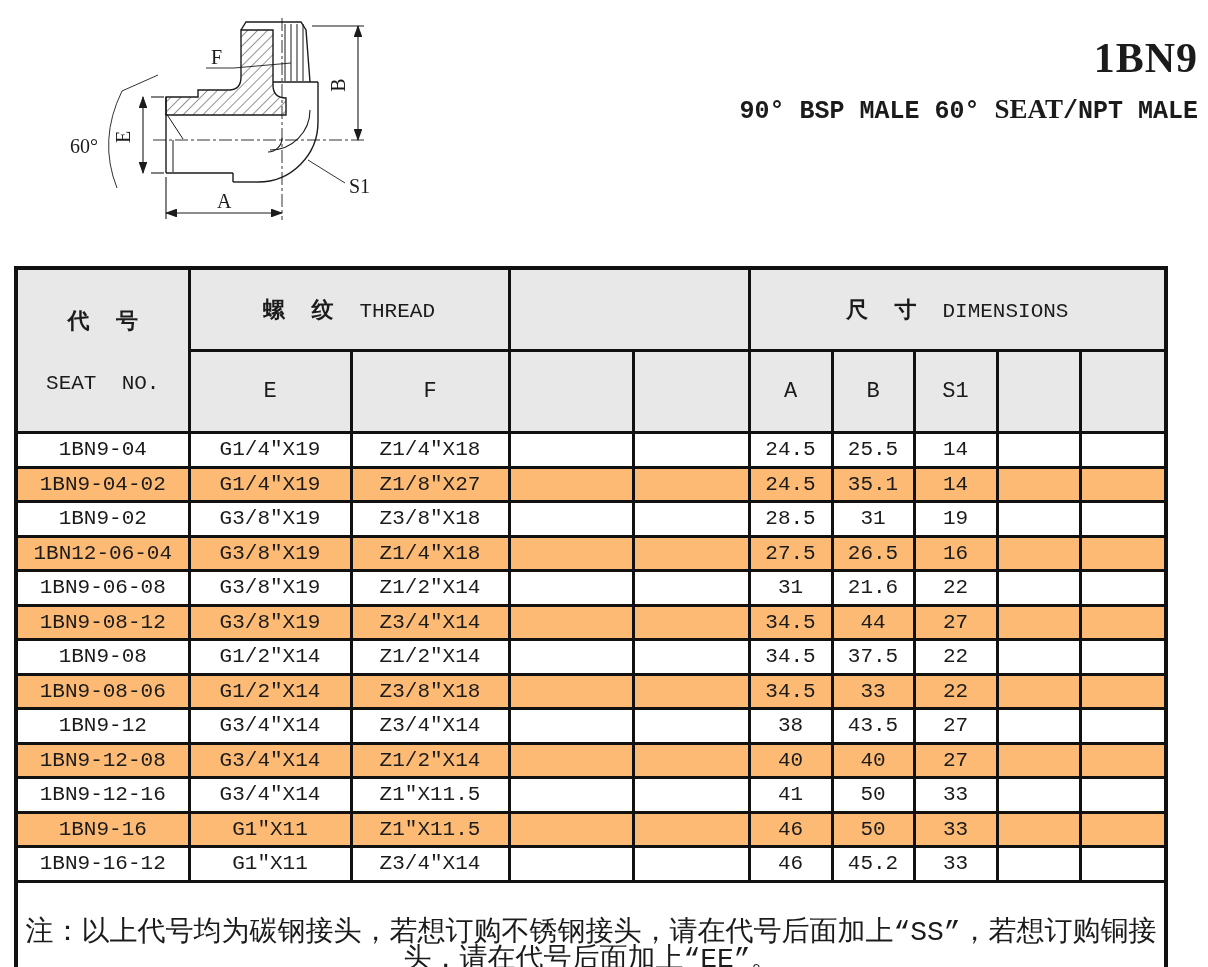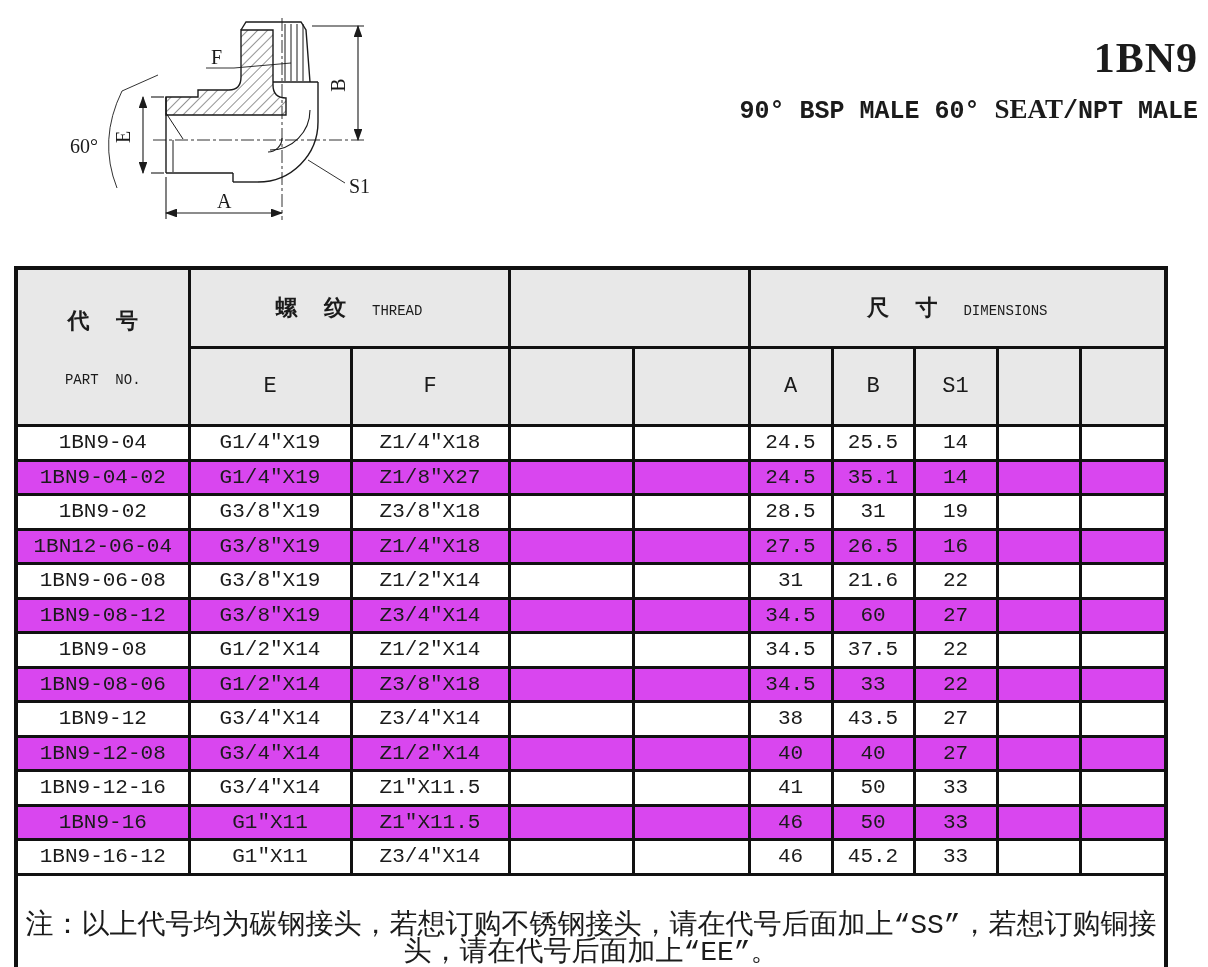--- a/index.html
+++ b/index.html
@@ -21,26 +21,26 @@
   #drawing text{font-family:"Liberation Serif","DejaVu Serif",serif;fill:#1b1b1b;}
   
   #spec-table{position:absolute;left:14px;top:266px;border-collapse:collapse;
               table-layout:fixed;width:1153px;border:4px solid #111;}
   #spec-table th,#spec-table td{
     border:3px solid #111;text-align:center;vertical-align:middle;
     font-weight:normal;padding:0;overflow:hidden;white-space:pre;
   }
   #spec-table thead th{background:#e8e8e8;}
   .hdr-cn{font-size:22px;font-family:Liberation Mono, monospace;font-weight:bold;}
-  .hdr-en{font-size:14px;}
+  .hdr-en{font-size:21px;}
   .gap{margin-left:26px;}
   #spec-table thead tr.r1 th{height:33px;}
   #spec-table thead tr.r2 th{height:33px;font-size:22px;}
   #spec-table tbody td{height:31.5px;font-size:21px;}
-  #spec-table tbody tr.shade td{background:#d946ef;}
+  #spec-table tbody tr.shade td{background:#fdba74;}
   #note-cell{background:#fff;text-align:left;padding:5px 14px 7px 14px;}
   #note-cell .nline{font-size:28px;line-height:27.5px;white-space:pre-wrap;
       font-family:"Liberation Mono","DejaVu Sans Mono",monospace;}
 </style>
 </head>
 <body>
 
 <svg id="drawing" width="385" height="232" viewBox="0 0 385 232">
   <defs>
     <pattern id="hatch" width="7" height="7" patternUnits="userSpaceOnUse" patternTransform="rotate(45)">
@@ -130,21 +130,21 @@
       <col style="width:83px">
     <col style="width:82px">
       <col style="width:83px">
       <col style="width:83px">
     <col style="width:86px">
   </colgroup>
   <thead>
     <tr class="r1">
       <th rowspan="2">
         <div class="hdr-cn">代  号</div>
-        <div class="hdr-en">PART  NO.</div>
+        <div class="hdr-en">SEAT  NO.</div>
       </th>
       <th colspan="2"><span class="hdr-cn">螺  纹</span><span class="hdr-en gap">THREAD</span></th>
       <th colspan="2"></th>
       <th colspan="5"><span class="hdr-cn">尺  寸</span><span class="hdr-en gap">DIMENSIONS</span></th>
     </tr>
     <tr class="r2">
       <th>E</th>
       <th>F</th>
       <th></th>
       <th></th>
@@ -216,21 +216,21 @@
         <td></td>
         <td></td>
       </tr>
       <tr class="shade">
         <td>1BN9-08-12</td>
         <td>G3/8″X19</td>
         <td>Z3/4″X14</td>
         <td></td>
         <td></td>
         <td>34.5</td>
-        <td>60</td>
+        <td>44</td>
         <td>27</td>
         <td></td>
         <td></td>
       </tr>
       <tr>
         <td>1BN9-08</td>
         <td>G1/2″X14</td>
         <td>Z1/2″X14</td>
         <td></td>
         <td></td>

